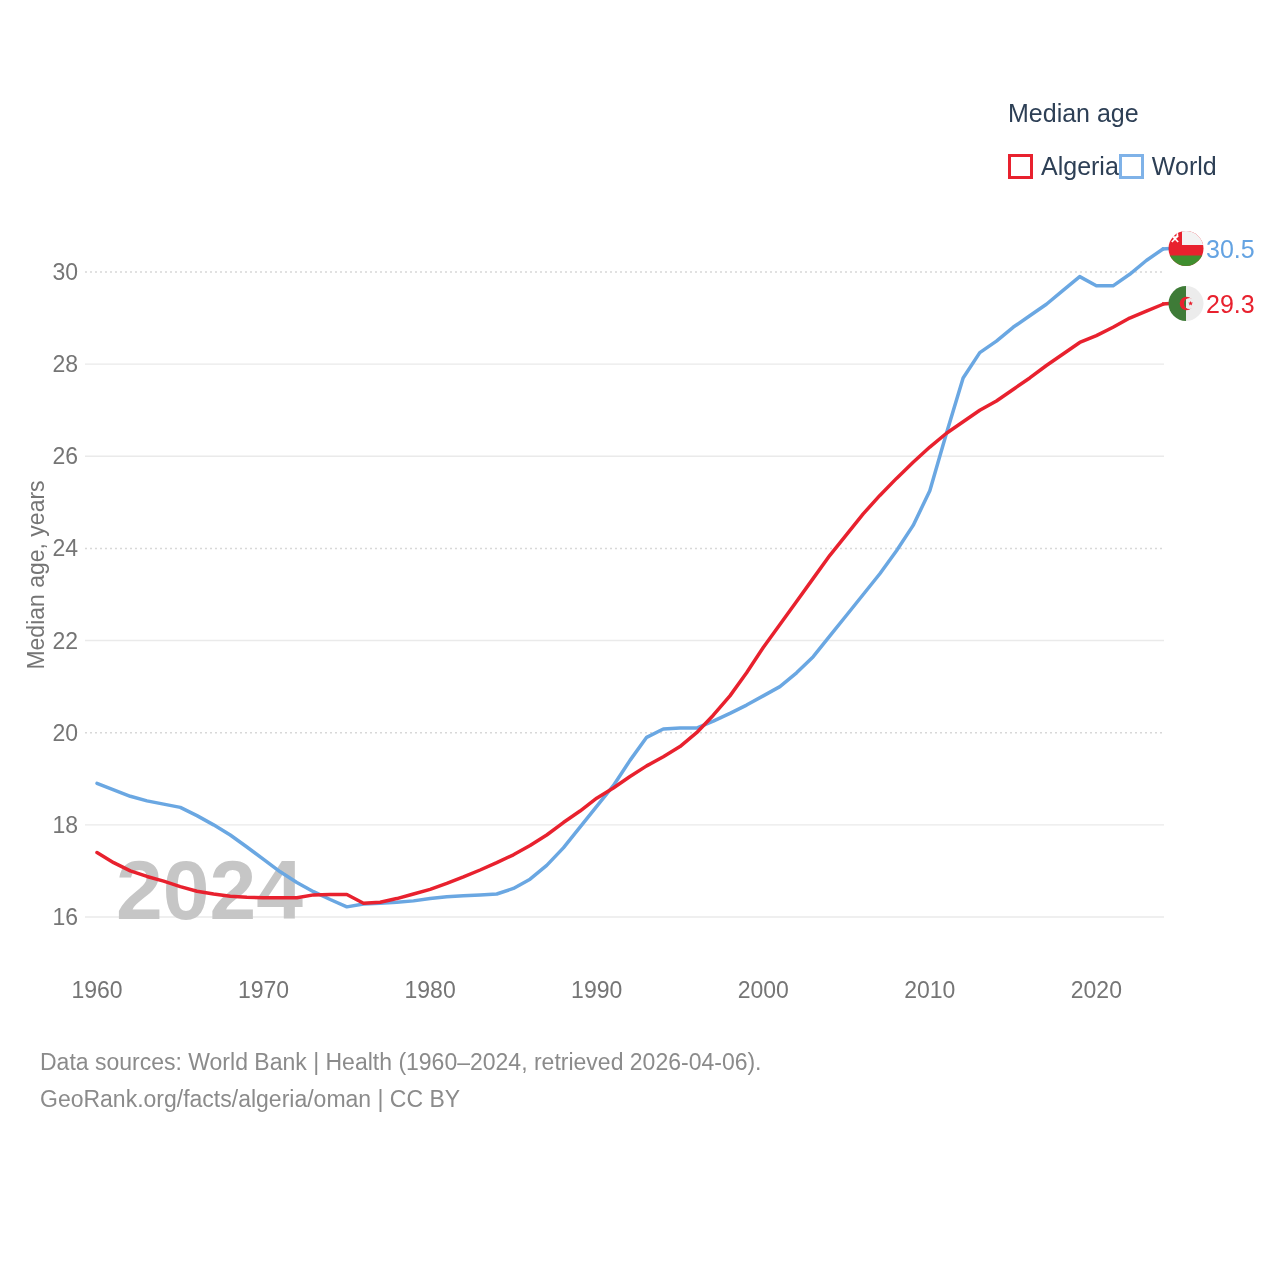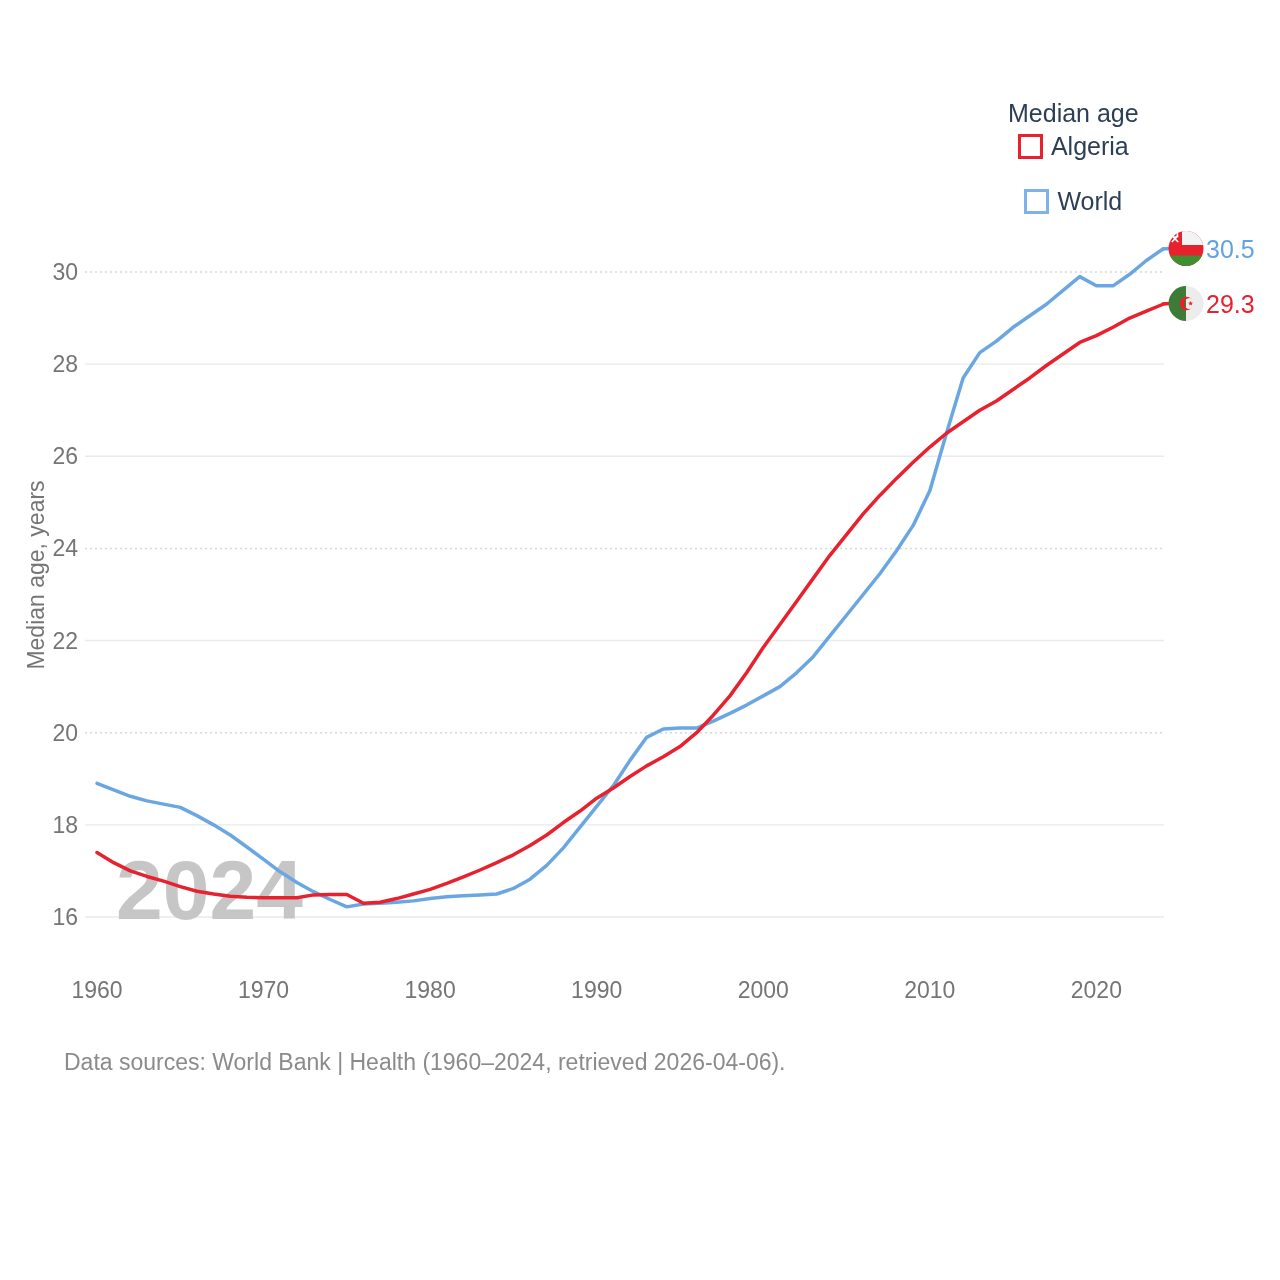--- a/index.html
+++ b/index.html
@@ -4,25 +4,25 @@
 <style>
   html,body{margin:0;padding:0;background:#fff;}
   body{font-family:"Liberation Sans",sans-serif;}
   .stage{position:relative;width:1280px;height:1280px;background:#ffffff;overflow:hidden;}
   svg{position:absolute;left:0;top:0;}
   svg text{font-family:"Liberation Sans",sans-serif;}
   .tick{font-size:23px;fill:#757575;}
   #watermark{font-size:84px;font-weight:700;fill:#c6c6c6;}
   .val-label{font-size:25px;}
   .legend{position:absolute;left:1008px;top:99px;color:#2d3f55;}
-  .legend-title{font-size:25px;margin-bottom:4px;}
-  .legend-row{display:flex;align-items:center;gap:26px;flex-direction:column;}
+  .legend-title{font-size:25px;margin-bottom:24px;}
+  .legend-row{display:flex;align-items:flex-end;}
   .legend-item{display:flex;align-items:center;gap:8px;font-size:25px;cursor:pointer;}
   .legend-swatch{width:19px;height:19px;border:3px solid #000;display:inline-block;background:#fff;}
-  .footer{position:absolute;left:40px;top:1044px;font-size:23px;color:#8b8b8b;line-height:37px;margin-left:24px;}
+  .footer{position:absolute;left:40px;top:1044px;font-size:23px;color:#8b8b8b;line-height:37px;}
 </style>
 </head>
 <body>
 
 <div class="stage">
 
   <svg id="plot" width="1280" height="1280" viewBox="0 0 1280 1280">
     <defs>
       <clipPath id="cOman">
           <circle cx="0" cy="0" r="17.5"></circle>
@@ -107,15 +107,16 @@
       </div>
       <div class="legend-item">
         <span class="legend-swatch" style="border-color: rgb(127, 178, 232);"></span>
         <span>World</span>
       </div>
     </div>
   </div>
 
   <div class="footer">
     <div>Data sources: World Bank | Health (1960–2024, retrieved 2026-04-06).</div>
+    <div>GeoRank.org/facts/algeria/oman | CC BY</div>
   </div>
 
 </div>
 
 </body></html>

